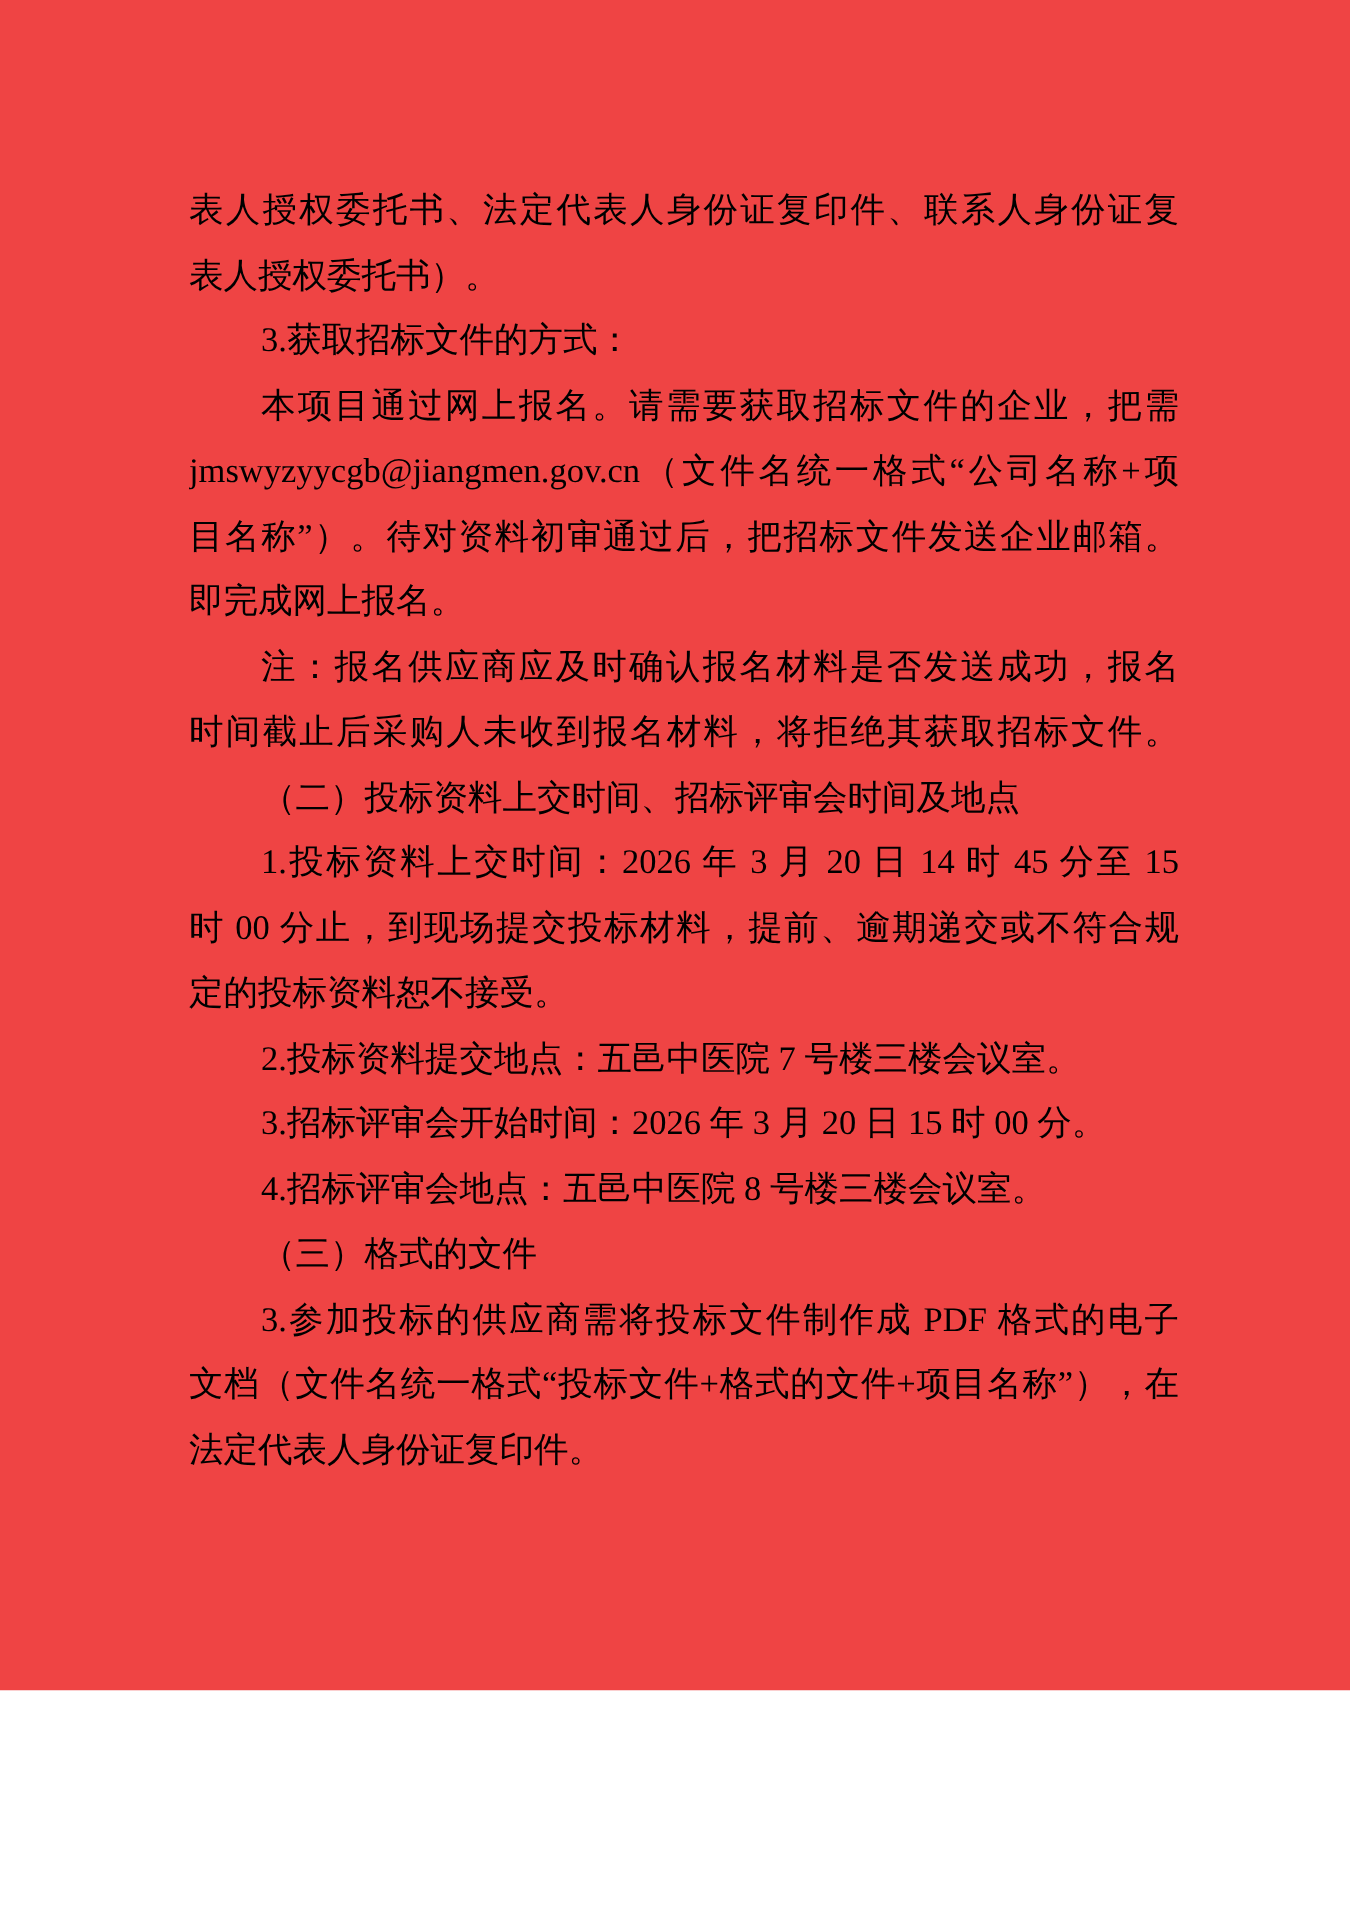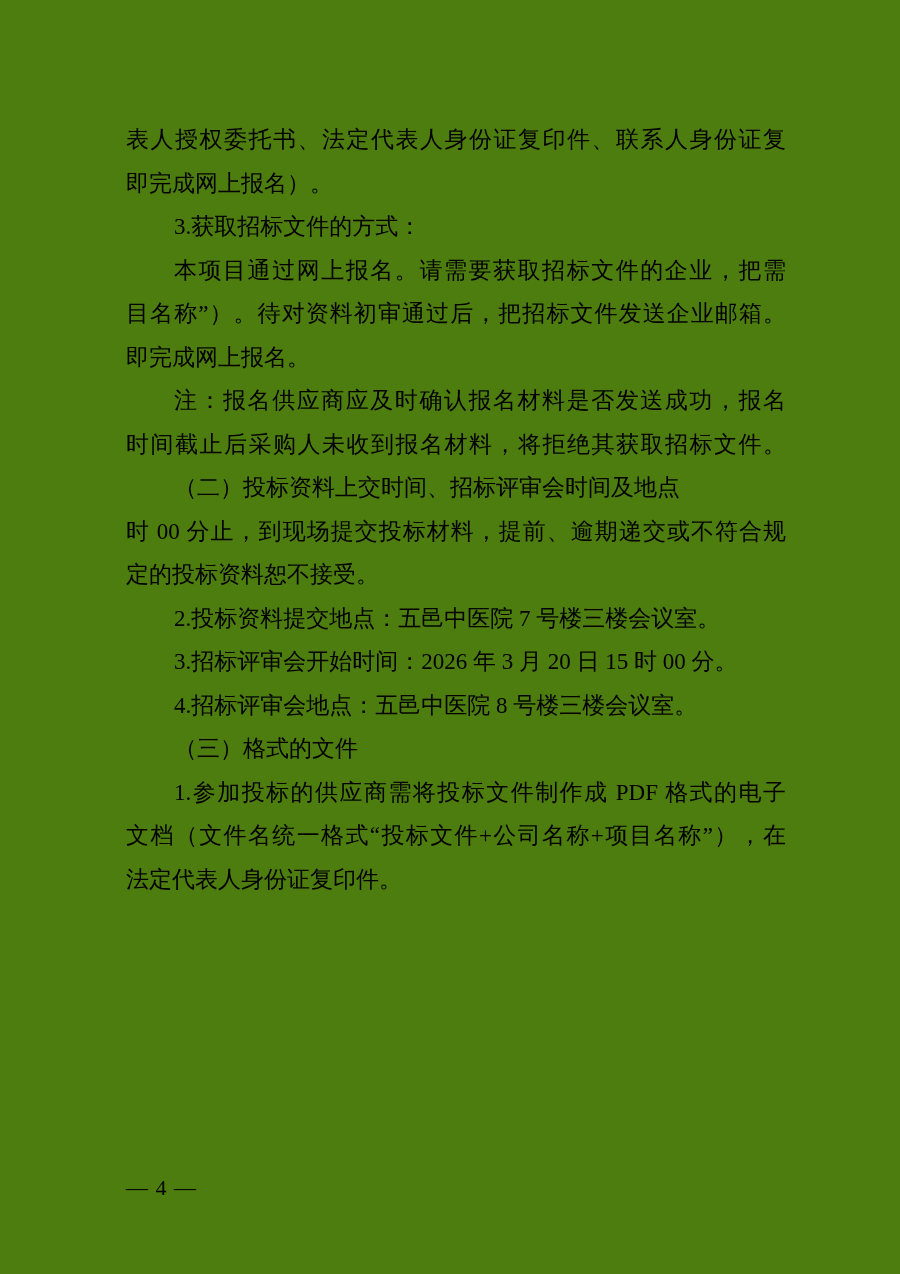--- a/index.html
+++ b/index.html
@@ -3,22 +3,22 @@
 <meta charset="utf-8">
 <style>
   html, body {
     margin: 0;
     padding: 0;
     background: #ffffff;
   }
   .page {
     position: relative;
     width: 900px;
-    height: 1274px;
-    background: #4d7c0f;
+    height: 1127px;
+    background: #ef4444;
     color: #000000;
     font-family: "Liberation Serif", "DejaVu Serif", serif;
     overflow: hidden;
   }
   .content {
     position: absolute;
     left: 126px;
     top: 118px;
     width: 660px;
   }
@@ -48,33 +48,35 @@
     letter-spacing: 1px;
     color: #000000;
   }
 </style>
 </head>
 <body>
 
 <div class="page">
   <div class="content">
     <div class="line fill">表人授权委托书、法定代表人身份证复印件、联系人身份证复</div>
-    <div class="line">即完成网上报名）。</div>
+    <div class="line">表人授权委托书）。</div>
     <div class="line indent">3.获取招标文件的方式：</div>
     <div class="line fill indent">本项目通过网上报名。请需要获取招标文件的企业，把需</div>
+    <div class="line fill">jmswyzyycgb@jiangmen.gov.cn（文件名统一格式“公司名称+项</div>
     <div class="line fill">目名称”）。待对资料初审通过后，把招标文件发送企业邮箱。</div>
     <div class="line">即完成网上报名。</div>
     <div class="line fill indent">注：报名供应商应及时确认报名材料是否发送成功，报名</div>
     <div class="line fill">时间截止后采购人未收到报名材料，将拒绝其获取招标文件。</div>
     <div class="line indent heading">（二）投标资料上交时间、招标评审会时间及地点</div>
+    <div class="line fill indent">1.投标资料上交时间：2026 年 3 月 20 日 14 时 45 分至 15</div>
     <div class="line fill">时 00 分止，到现场提交投标材料，提前、逾期递交或不符合规</div>
     <div class="line">定的投标资料恕不接受。</div>
     <div class="line indent">2.投标资料提交地点：五邑中医院 7 号楼三楼会议室。</div>
     <div class="line indent">3.招标评审会开始时间：2026 年 3 月 20 日 15 时 00 分。</div>
     <div class="line indent">4.招标评审会地点：五邑中医院 8 号楼三楼会议室。</div>
     <div class="line indent heading">（三）格式的文件</div>
-    <div class="line fill indent">1.参加投标的供应商需将投标文件制作成 PDF 格式的电子</div>
-    <div class="line fill">文档（文件名统一格式“投标文件+公司名称+项目名称”），在</div>
+    <div class="line fill indent">3.参加投标的供应商需将投标文件制作成 PDF 格式的电子</div>
+    <div class="line fill">文档（文件名统一格式“投标文件+格式的文件+项目名称”），在</div>
     <div class="line">法定代表人身份证复印件。</div>
   </div>
 
   <div class="footer">— 4 —</div>
 </div>
 
 </body></html>

